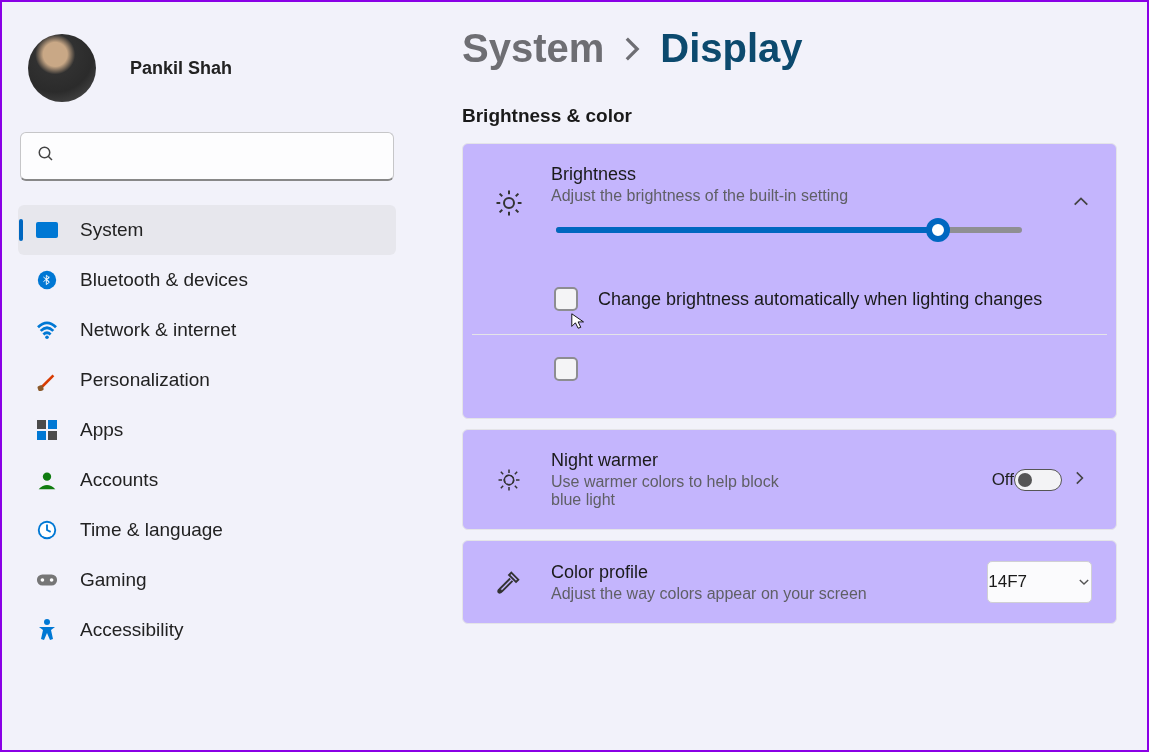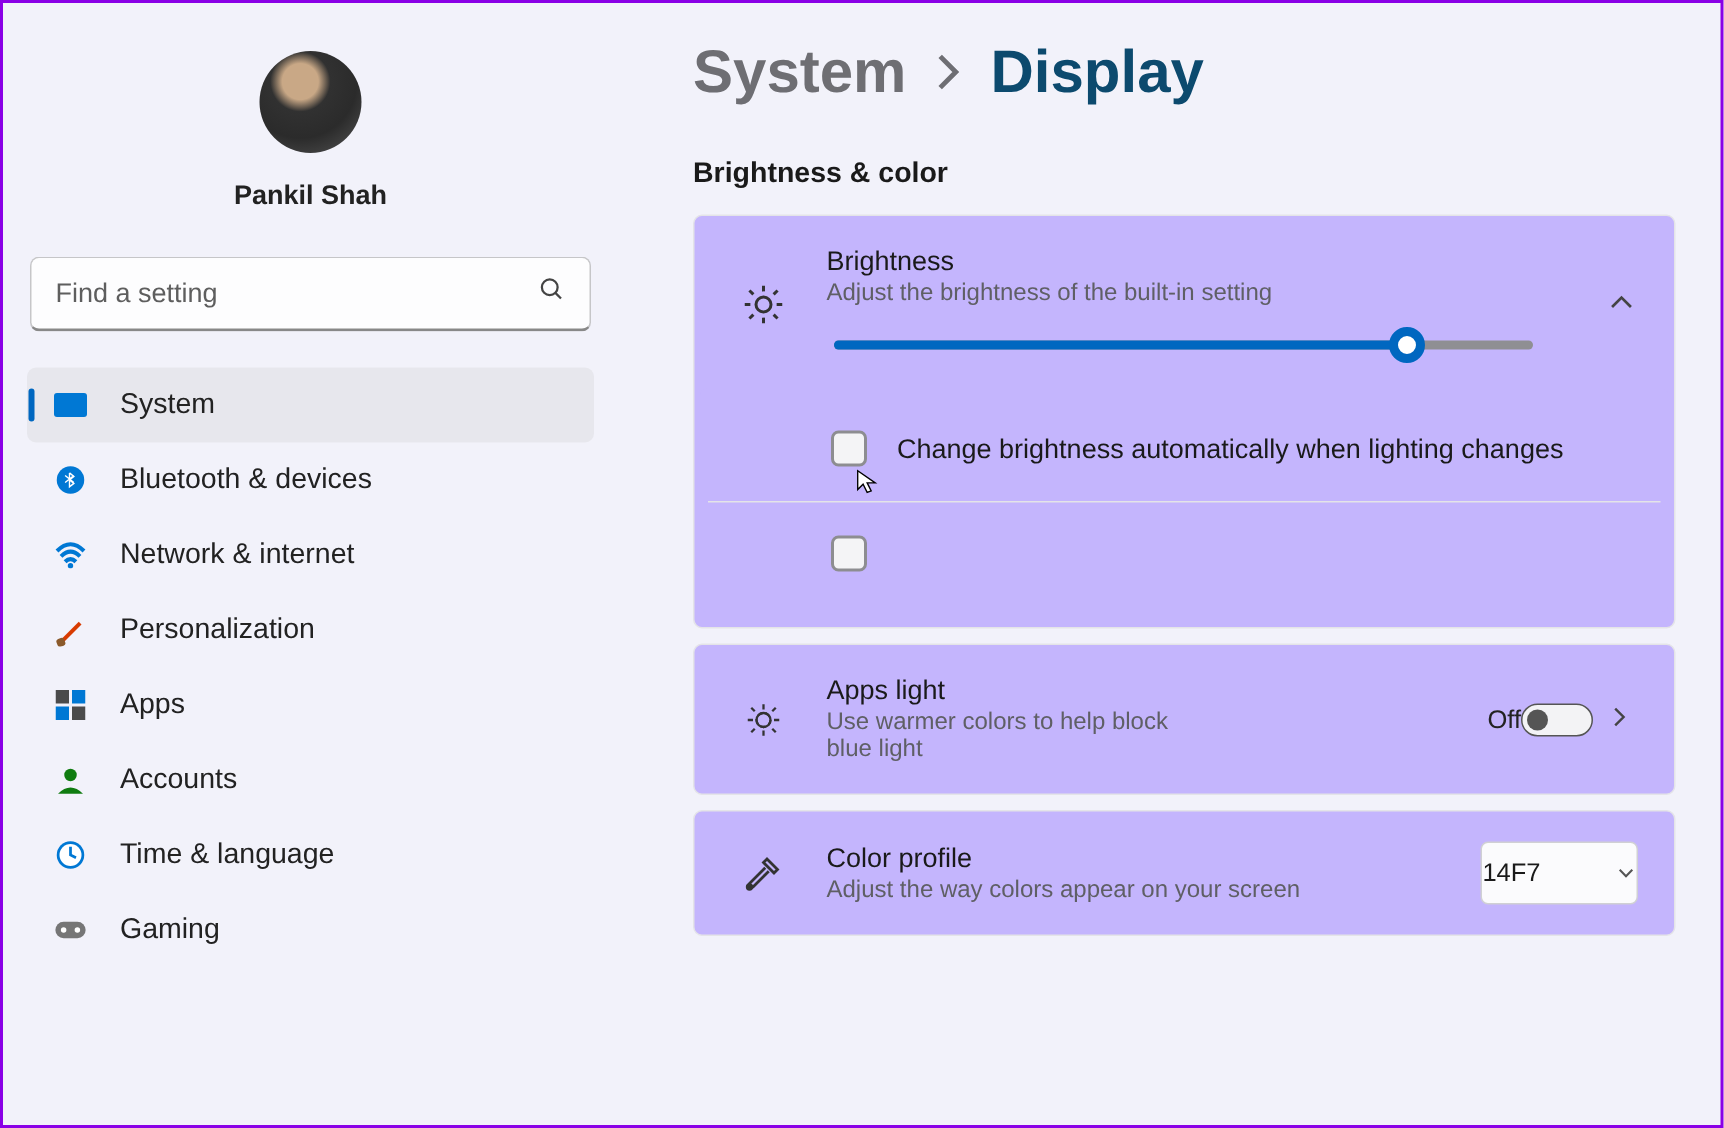--- a/index.html
+++ b/index.html
@@ -18,23 +18,22 @@
   }
   .sidebar {
     width: 410px;
     padding: 22px 16px 0 16px;
     display: flex;
     flex-direction: column;
   }
   .profile {
     display: flex;
     align-items: center;
-    gap: 18px;
+    gap: 34px;
     padding: 10px 10px 30px 10px;
-    flex-direction: column;
   }
   .avatar {
     width: 68px;
     height: 68px;
     border-radius: 50%;
     background: radial-gradient(circle at 40% 30%, #c9a886 12px, #313131 20px, #2b2b2b 60%, #555 100%);
     flex-shrink: 0;
   }
   .profile-name {
     font-size: 18px;
@@ -253,21 +252,20 @@
 
 <div class="app">
 
   <aside class="sidebar">
     <div class="profile">
       <div class="avatar"></div>
       <div class="profile-name">Pankil Shah</div>
     </div>
 
     <div class="search-box">
-      <input type="text" placeholder="Find a setting" style="">
       <span>
         <svg width="18" height="18" viewBox="0 0 24 24" fill="none" stroke="#444" stroke-width="2">
             <circle cx="10" cy="10" r="7"></circle>
             <line x1="20" y1="20" x2="15" y2="15"></line>
           </svg>
       </span>
     </div>
 
     <ul class="nav-list">
       <li class="nav-item active">
@@ -340,20 +338,29 @@
       </li>
       <li class="nav-item">
         <span class="nav-icon">
           <svg width="24" height="16" viewBox="0 0 24 16">
               <rect x="1" y="2" width="22" height="12" rx="6" fill="#767676"></rect>
               <circle cx="7" cy="8" r="2" fill="#fff"></circle>
               <circle cx="17" cy="8" r="2" fill="#fff"></circle>
             </svg>
         </span>
         <span>Gaming</span>
+      </li>
+      <li class="nav-item">
+        <span class="nav-icon">
+          <svg width="20" height="22" viewBox="0 0 20 22" fill="#0078d4">
+              <circle cx="10" cy="3" r="3"></circle>
+              <path d="M2 8 h16 l-4 3 2 9 -3 1 -3 -7 -3 7 -3 -1 2 -9 Z"></path>
+            </svg>
+        </span>
+        <span>Accessibility</span>
       </li>
     </ul>
   </aside>
 
   <main class="main">
     <div class="breadcrumb">
       <span class="breadcrumb-parent">System</span>
       <span class="breadcrumb-sep">
         <svg width="16" height="26" viewBox="0 0 12 20" fill="none" stroke="#6e6e73" stroke-width="2.5">
             <path d="M2 2 L10 10 L2 18"></path>
@@ -424,21 +431,21 @@
               <line x1="12" y1="18" x2="12" y2="21"></line>
               <line x1="3" y1="12" x2="6" y2="12"></line>
               <line x1="18" y1="12" x2="21" y2="12"></line>
               <line x1="5" y1="5" x2="7" y2="7"></line>
               <line x1="17" y1="17" x2="19" y2="19"></line>
               <line x1="5" y1="19" x2="7" y2="17"></line>
               <line x1="17" y1="7" x2="19" y2="5"></line>
             </svg>
         </div>
         <div class="row-body">
-          <div class="row-title">Apps light</div>
+          <div class="row-title">Night warmer</div>
           <div class="row-sub" style="max-width:230px;">Use warmer colors to help block blue light</div>
         </div>
         <div class="row-ctrl">
           <span class="toggle-label">Off</span>
           <div class="toggle"></div>
           <span class="chev" style="margin-left:10px;">
             <svg width="16" height="16" viewBox="0 0 20 20" fill="none" stroke="#444" stroke-width="2">
                 <path d="M6 3 L13 10 L6 17"></path>
               </svg>
           </span>

